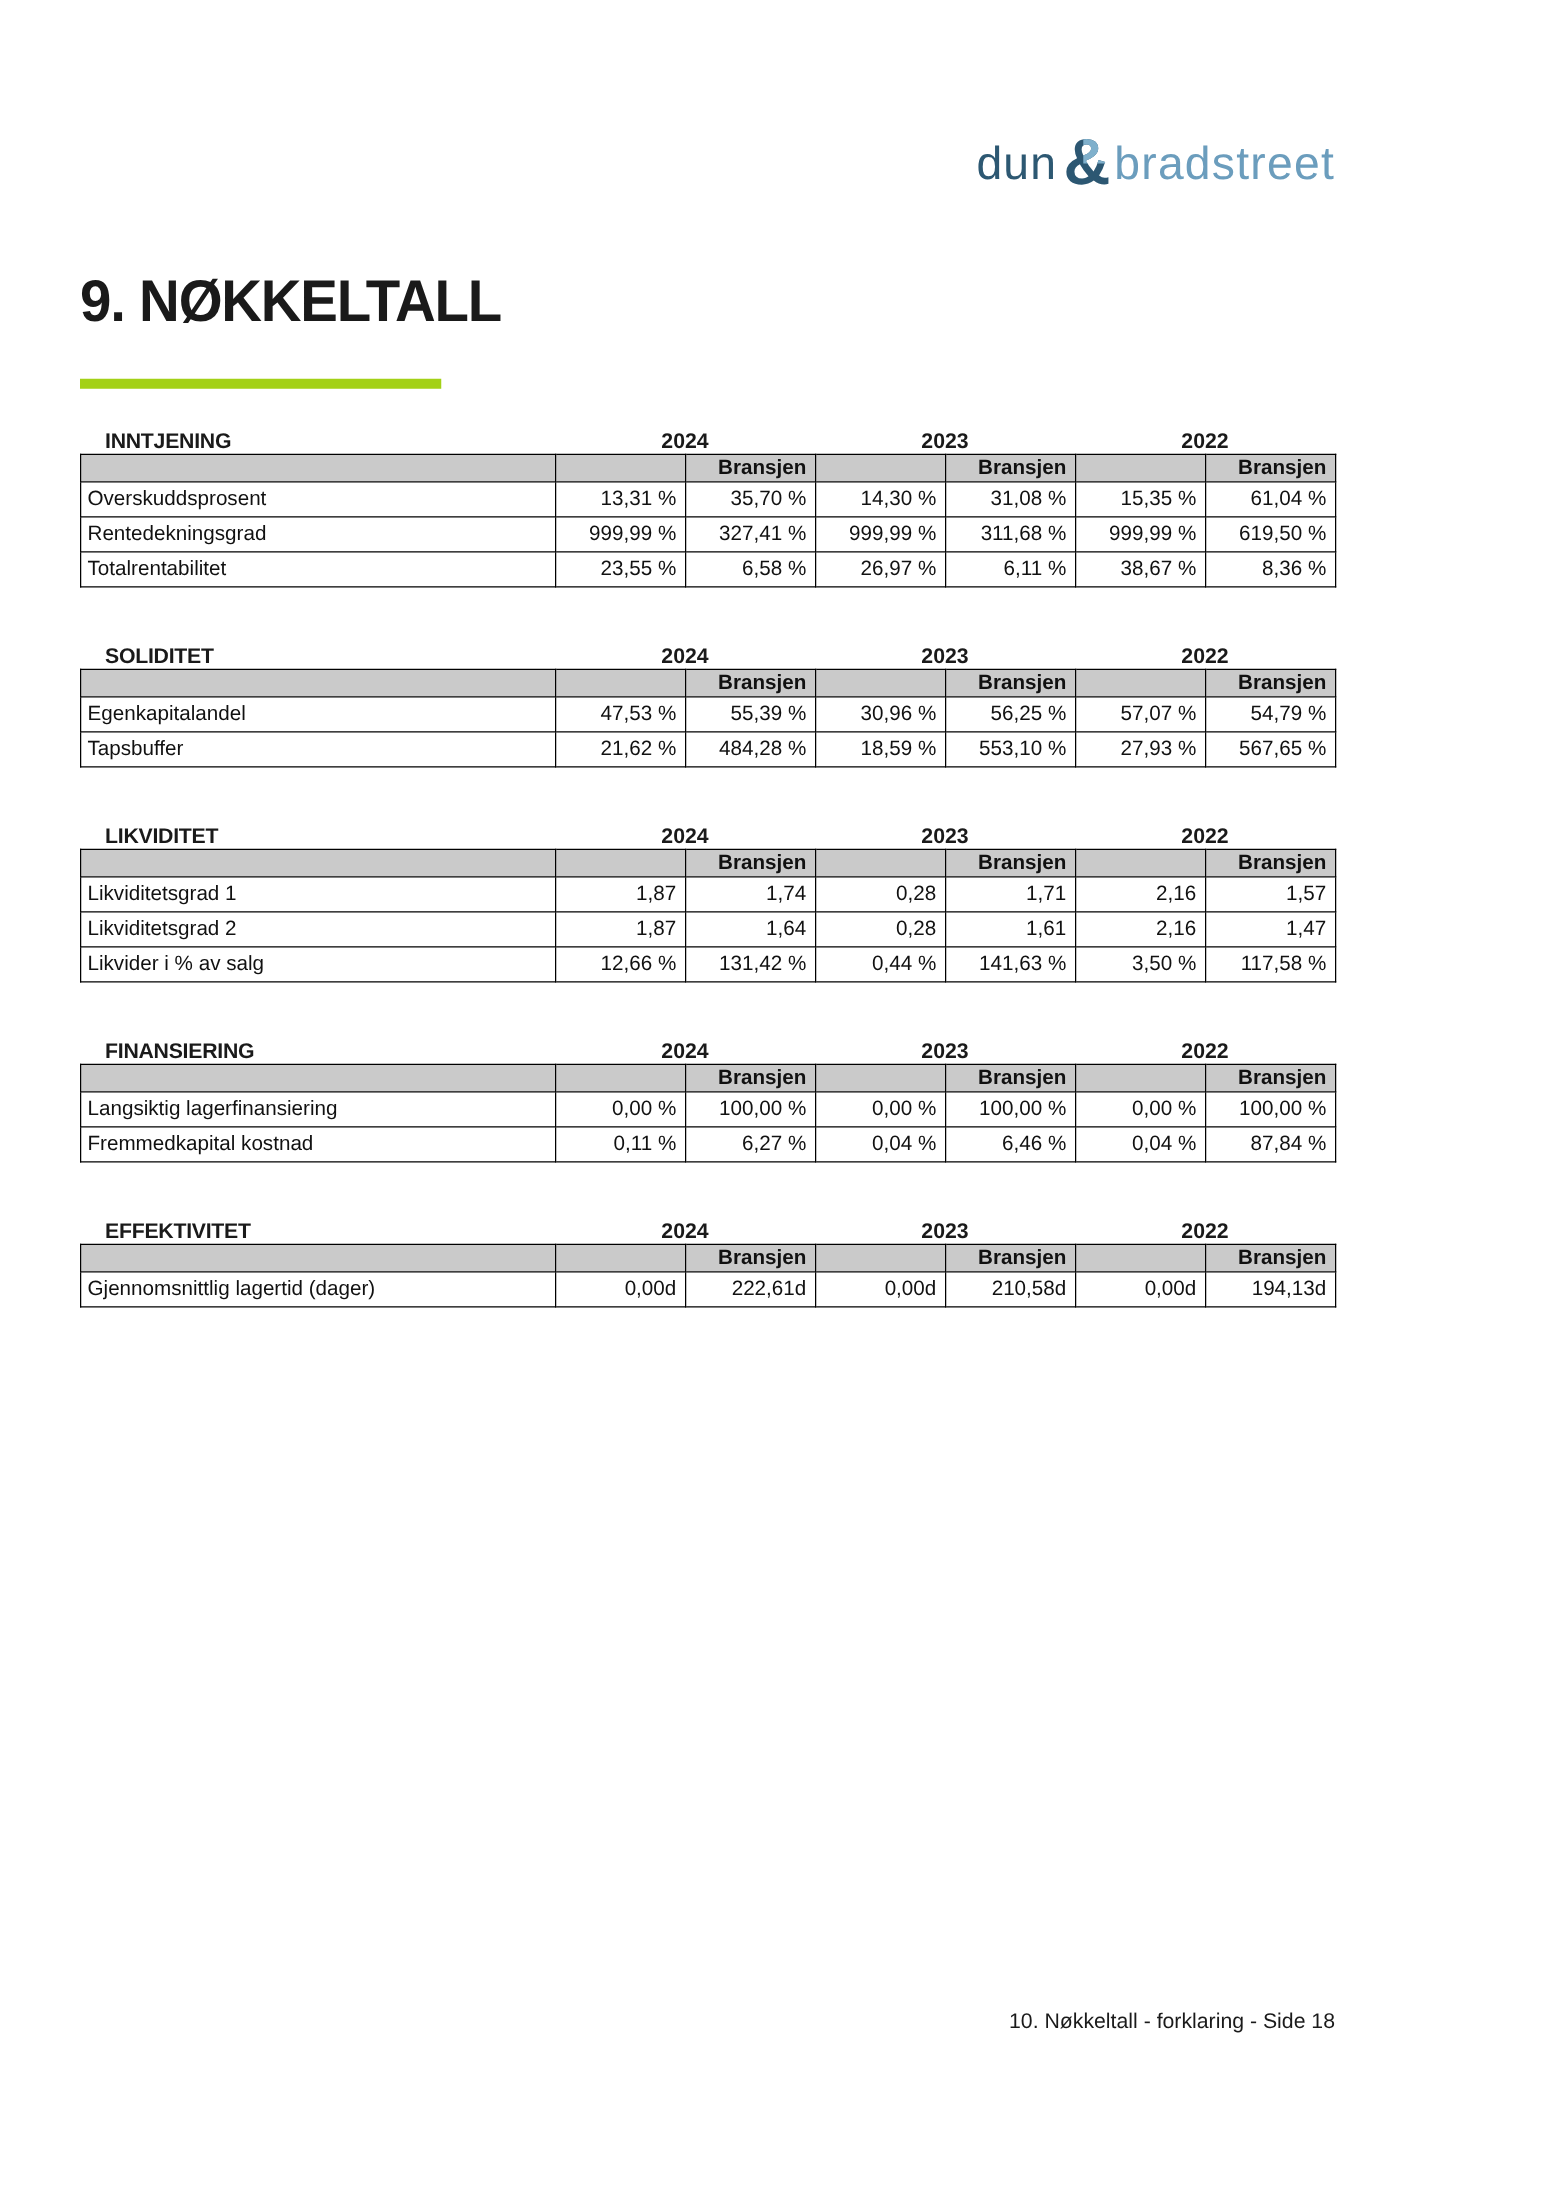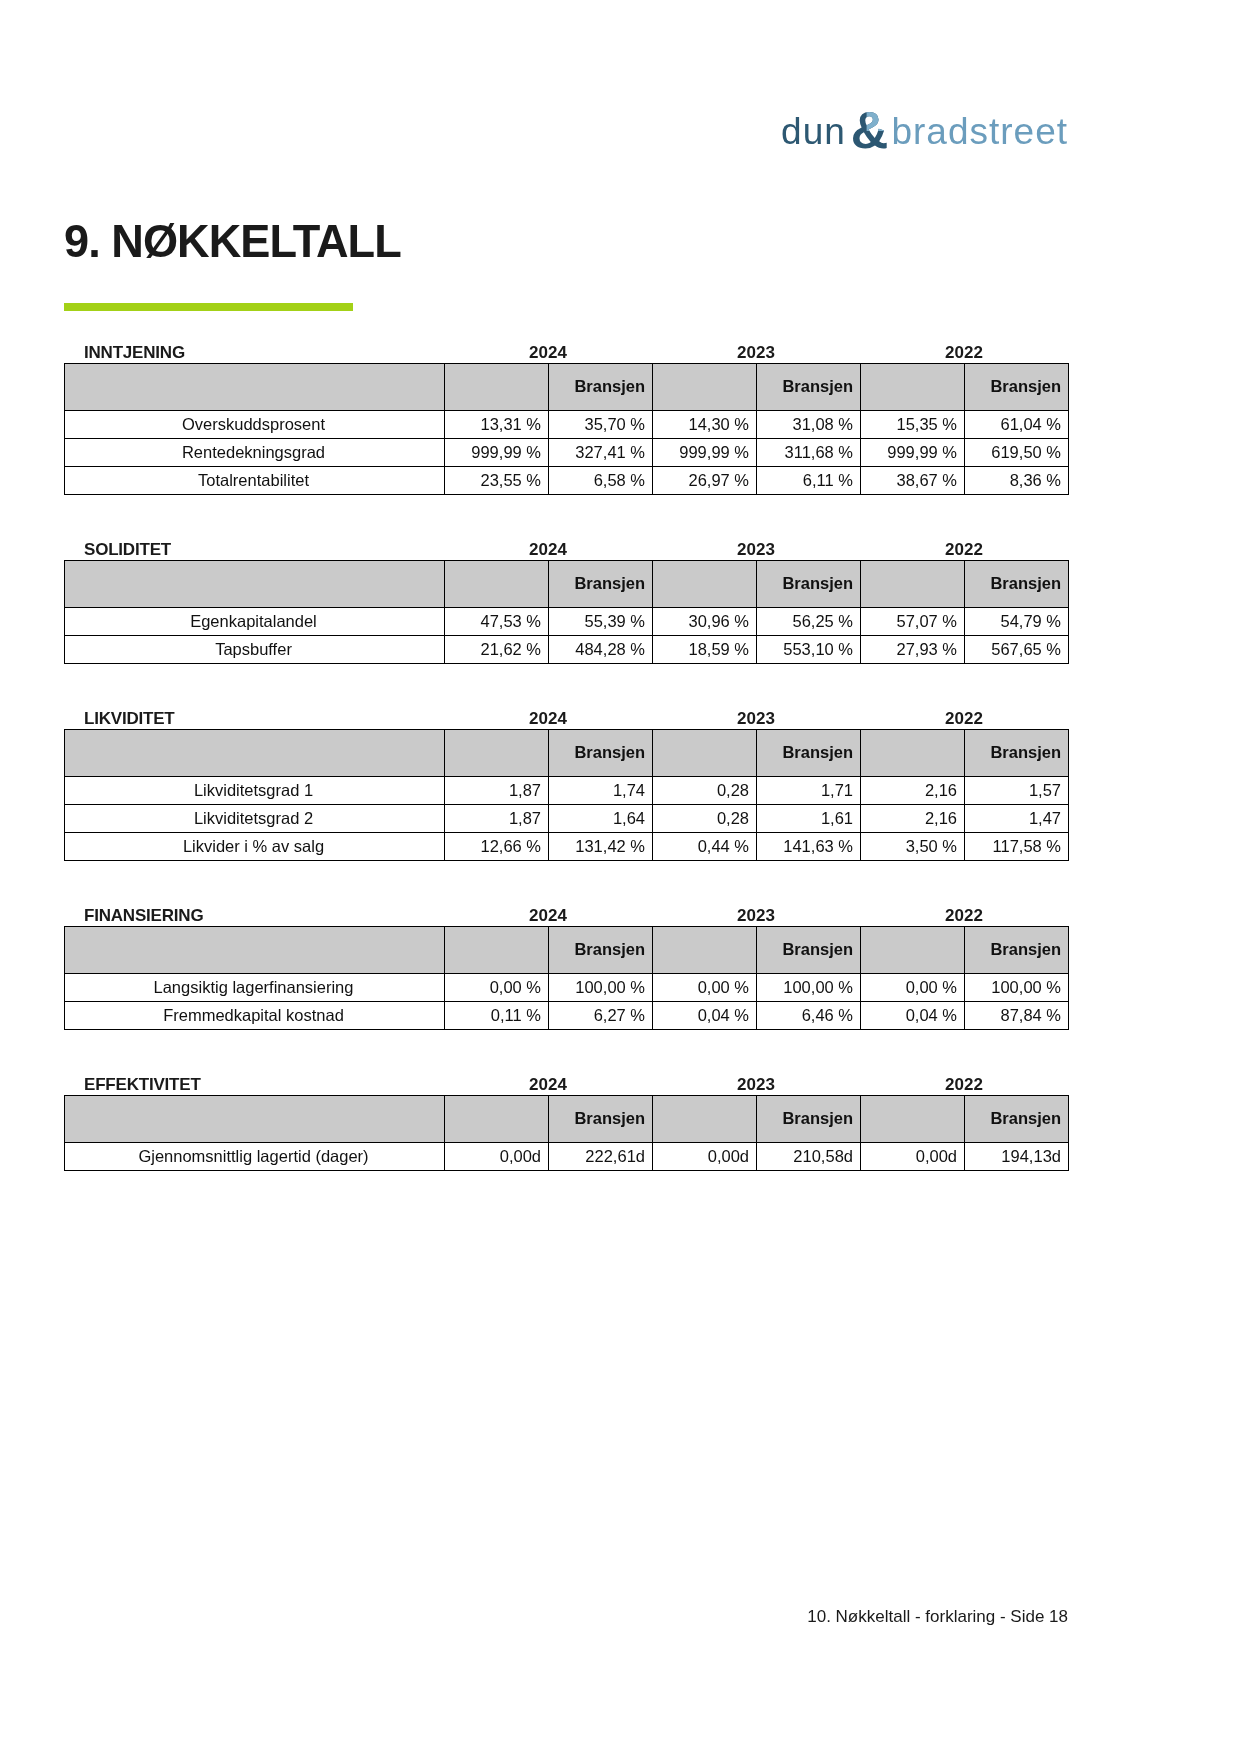--- a/index.html
+++ b/index.html
@@ -103,26 +103,26 @@
     table-layout: fixed;
     font-size: 16.5px;
   }
   .kf-table td {
     border: 1px solid #000;
     height: 28px;
     padding: 0 7px;
     overflow: hidden;
     white-space: nowrap;
   }
-  .kf-table td.h { background: #cacaca; height: 47px; }
+  .kf-table td.h { background: #cacaca; height: 22px; }
   .kf-table td.bransjen {
     font-weight: bold;
     text-align: right;
   }
-  .kf-table td.row-label { text-align: center; padding-left: 5px; margin-left: 40px; }
+  .kf-table td.row-label { text-align: left; padding-left: 5px; margin-left: 40px; }
   .kf-table td.val { text-align: right; }
 
   
   .footer {
     position: absolute;
     top: 1607px;
     left: 64px;
     width: 1004px;
     text-align: right;
     font-size: 17px;

